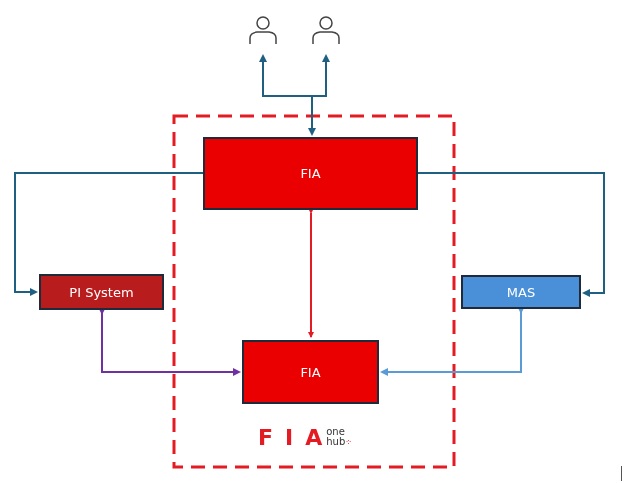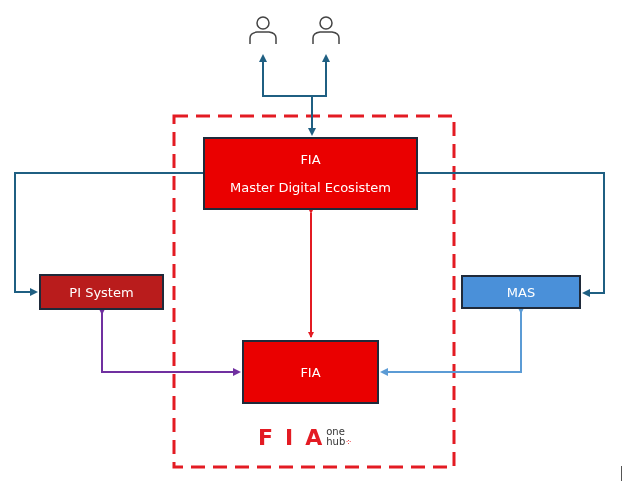--- a/index.html
+++ b/index.html
@@ -63,21 +63,20 @@
   <circle cx="16" cy="9" r="6" fill="none" stroke="#444" stroke-width="1.5"></circle>
   <path d="M3,30 L3,24 Q3,19 10,18 L22,18 Q29,19 29,24 L29,30" fill="none" stroke="#444" stroke-width="1.5"></path>
 </svg>
 <svg class="user" style="left:310px; top:14px;" width="32" height="32">
   <circle cx="16" cy="9" r="6" fill="none" stroke="#444" stroke-width="1.5"></circle>
   <path d="M3,30 L3,24 Q3,19 10,18 L22,18 Q29,19 29,24 L29,30" fill="none" stroke="#444" stroke-width="1.5"></path>
 </svg>
 
 <div id="mde" class="box red">
   <span>FIA</span>
-  <span>Master Digital Ecosistem</span>
 </div>
 
 <div id="orch" class="box red">
   <span>FIA</span>
 </div>
 
 <div id="pi" class="box purple">
   <span>PI System</span>
 </div>
 

